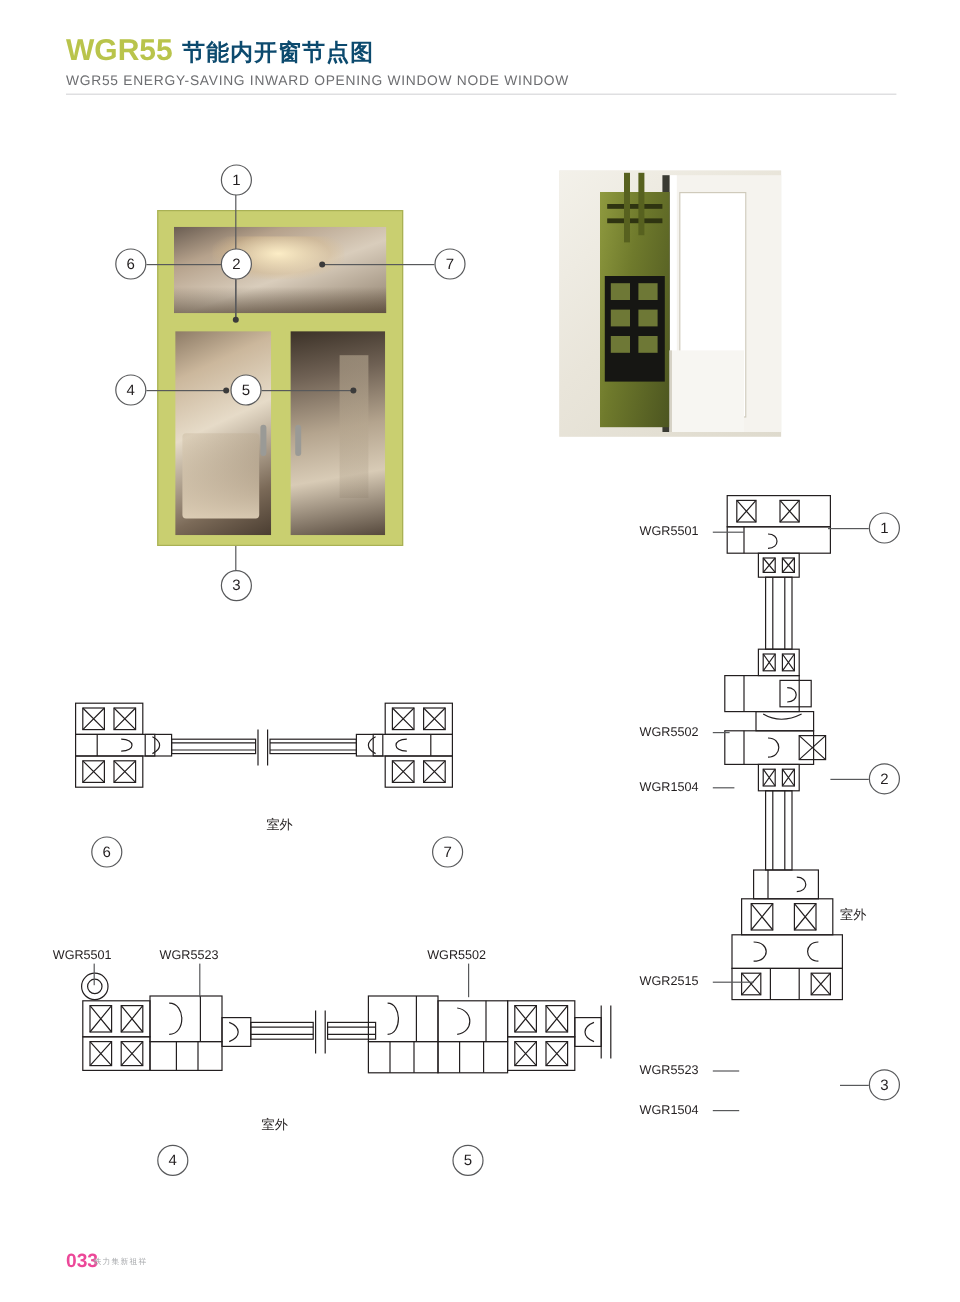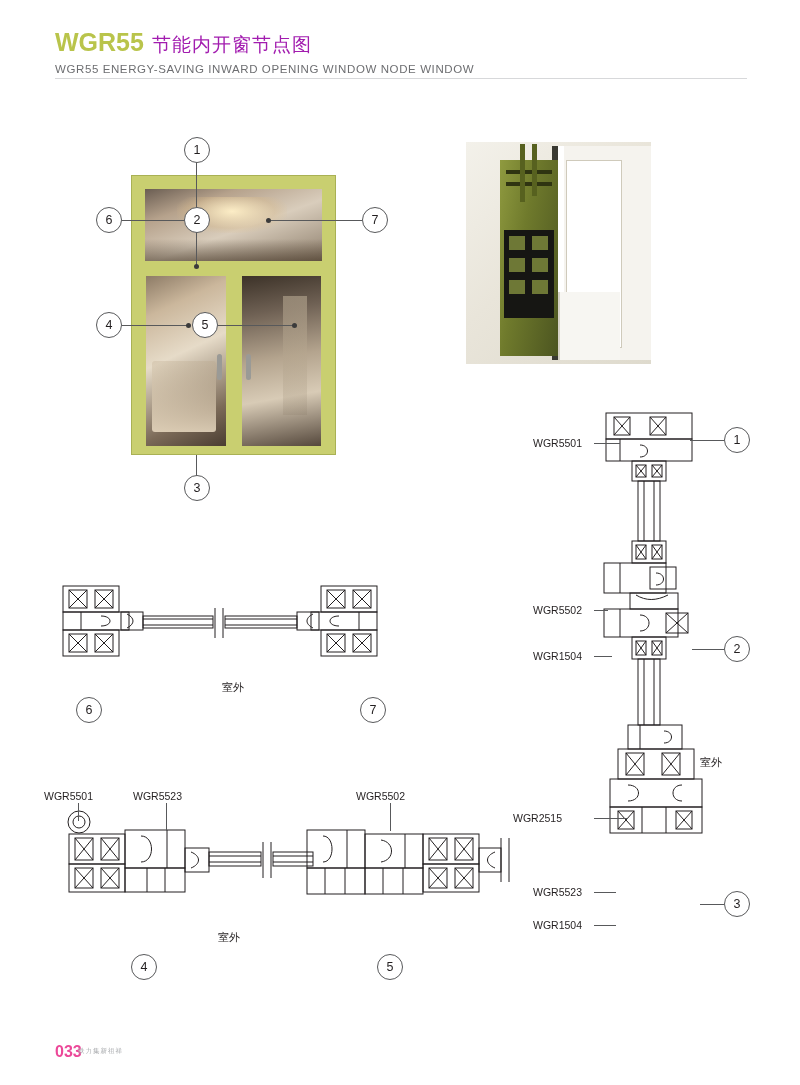--- a/index.html
+++ b/index.html
@@ -29,22 +29,22 @@
     gap: 8px;
   }
   .title-code {
     font-size: 25px;
     font-weight: bold;
     color: #b9c44b;
     letter-spacing: 0px;
   }
   .title-cn {
     font-size: 19px;
-    font-weight: normal;
-    color: #a21caf;
+    font-weight: bold;
+    color: #0c4a6e;
     letter-spacing: 1px;
   }
   .subtitle {
     margin-top: 5px;
     font-size: 11.5px;
     color: #6d6e71;
     letter-spacing: 0.6px;
   }
   .header-rule {
     position: absolute;
@@ -425,21 +425,21 @@
 <div class="leader h" style="left:594px; top:610px; width:14px;"></div>
 
 <div class="lbl" style="left:533px; top:650px;">WGR1504</div>
 <div class="leader h" style="left:594px; top:656px; width:18px;"></div>
 
 <div class="bubble" style="left:724px; top:636px;">2</div>
 <div class="leader h" style="left:692px; top:649px; width:32px;"></div>
 
 <div class="lbl-cn" style="left:700px; top:755px;">室外</div>
 
-<div class="lbl" style="left:513px; top:812px;text-align:right;">WGR2515</div>
+<div class="lbl" style="left:533px; top:812px;text-align:right;">WGR2515</div>
 <div class="leader h" style="left:594px; top:818px; width:34px;"></div>
 
 <div class="lbl" style="left:533px; top:886px;">WGR5523</div>
 <div class="leader h" style="left:594px; top:892px; width:22px;"></div>
 
 <div class="lbl" style="left:533px; top:919px;">WGR1504</div>
 <div class="leader h" style="left:594px; top:925px; width:22px;"></div>
 
 <div class="bubble" style="left:724px; top:891px;">3</div>
 <div class="leader h" style="left:700px; top:904px; width:24px;"></div>

